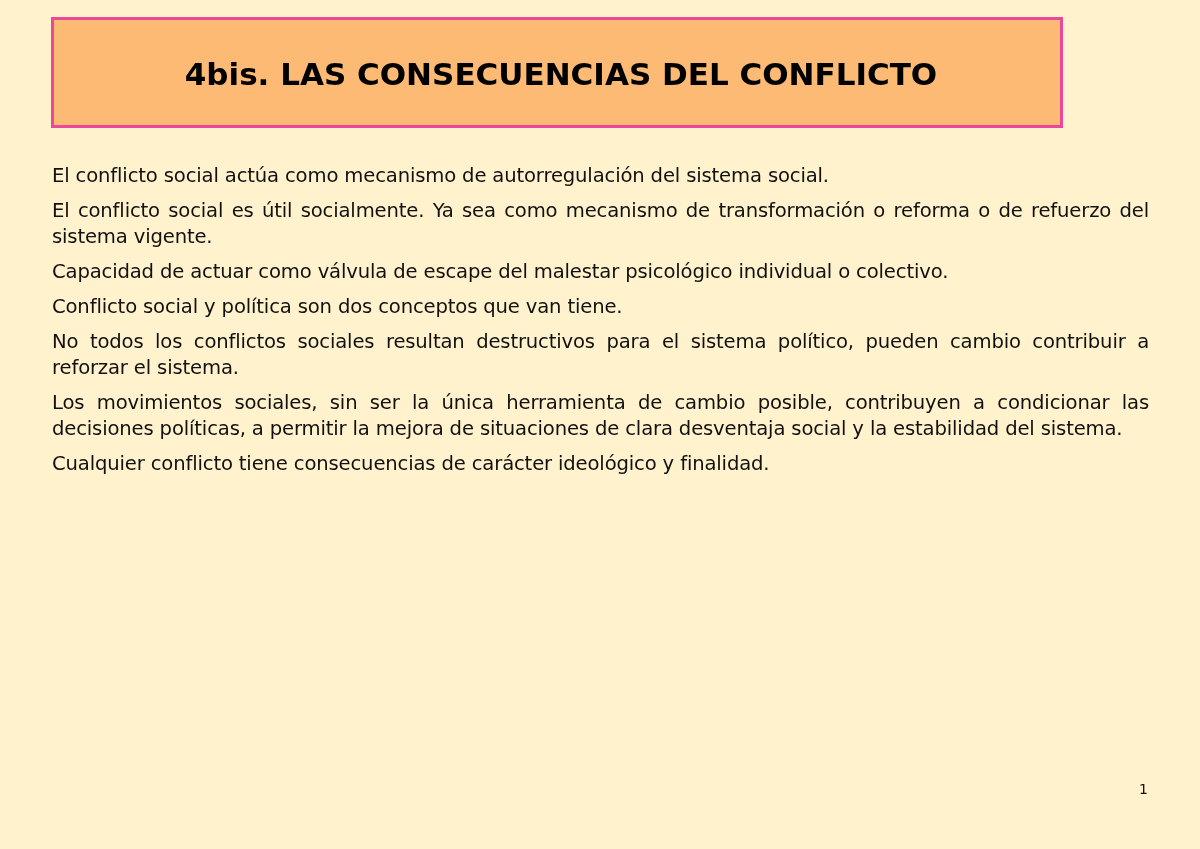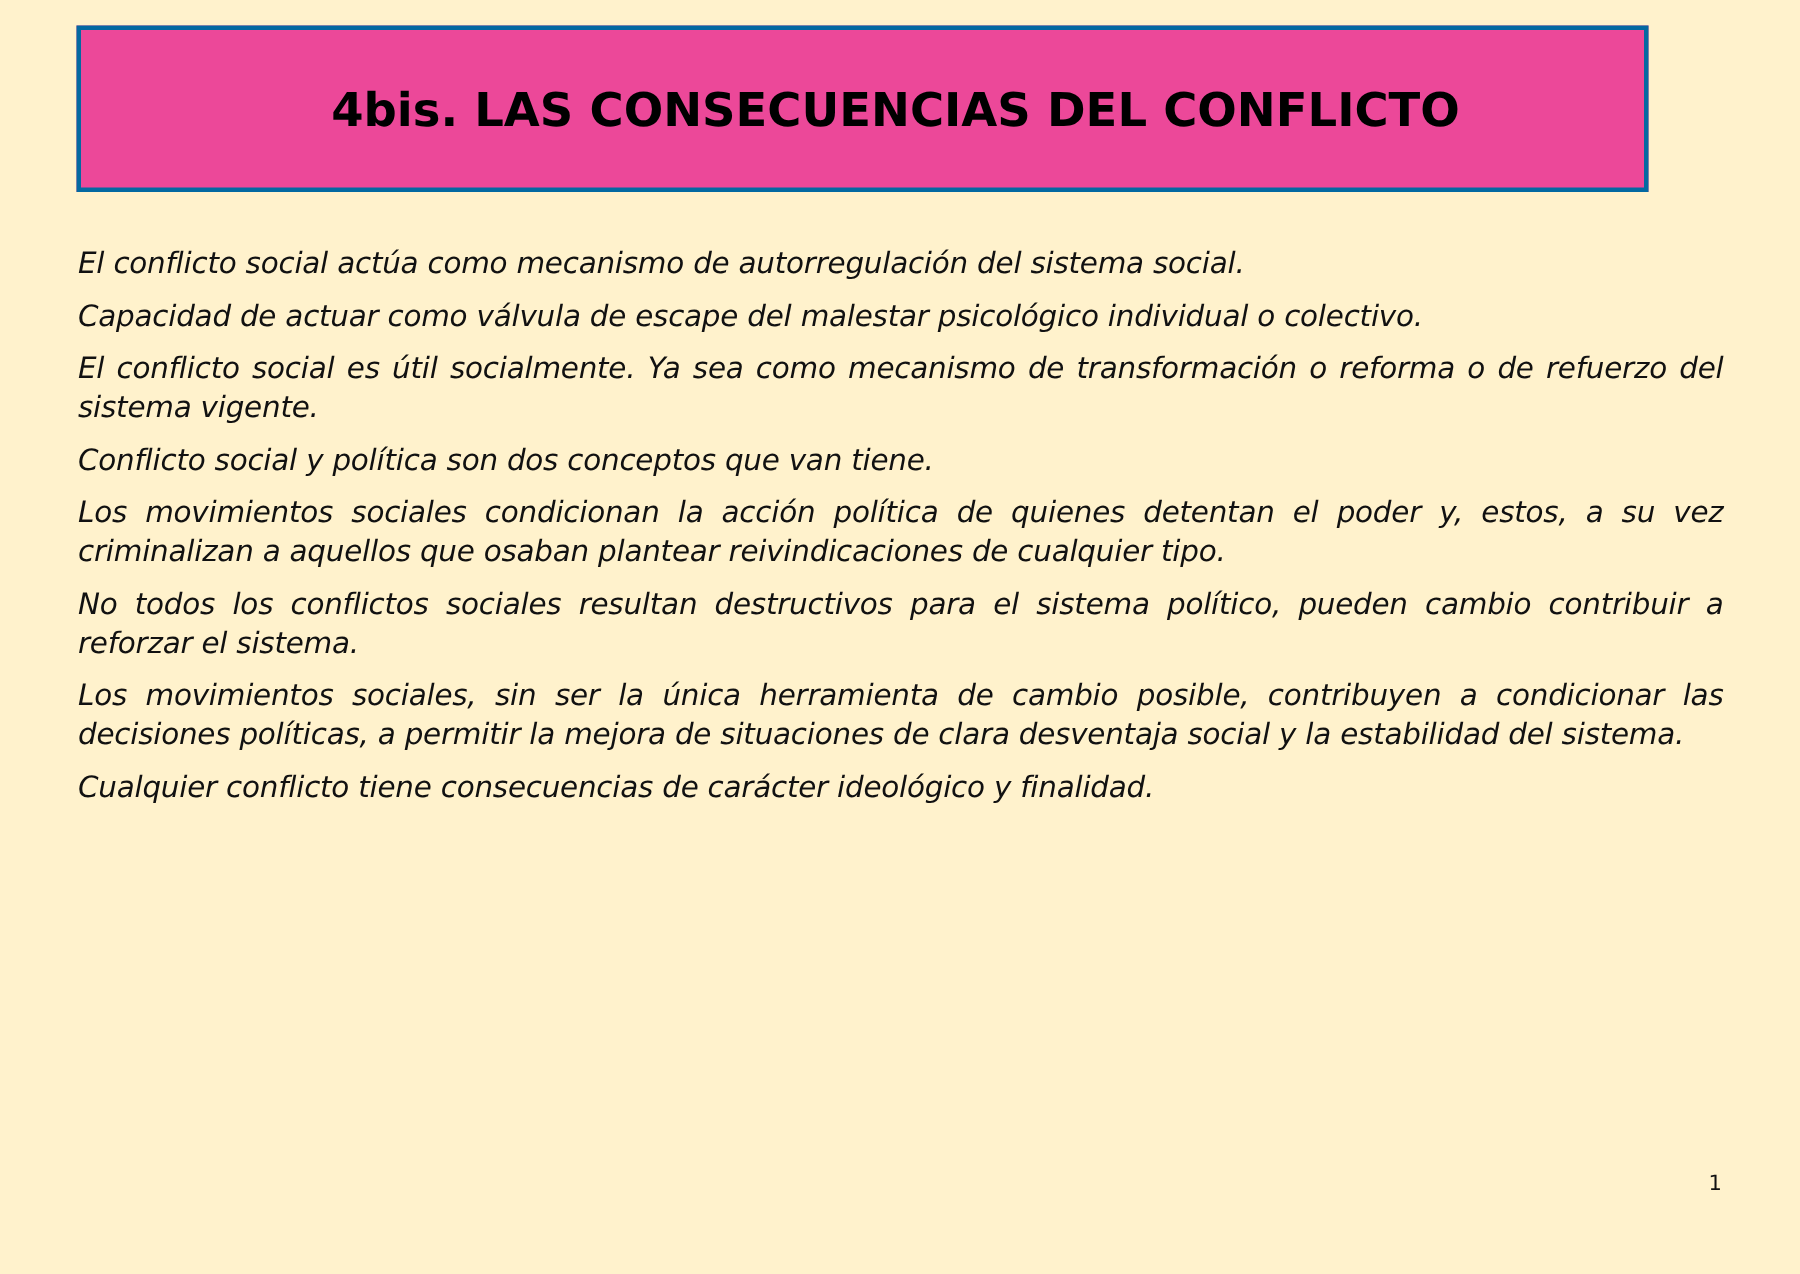--- a/index.html
+++ b/index.html
@@ -14,26 +14,25 @@
       overflow: hidden;
       font-family: "DejaVu Sans", sans-serif;
       color: #111111;
     }
     .title-box {
       position: absolute;
       left: 51px;
       top: 17px;
       width: 1006px;
       height: 105px;
-      background: #ec4899;
-      border: 3px solid #0369a1;
+      background: #fdba74;
+      border: 3px solid #ec4899;
       display: flex;
       align-items: center;
       justify-content: center;
-      padding-left: 36px;
     }
     .title-text {
       font-family: "DejaVu Sans", sans-serif;
       font-weight: bold;
       font-size: 31px;
       letter-spacing: 0px;
       color: #000000;
       margin-top: 2px;
       margin-left: 8px;
     }
@@ -42,41 +41,39 @@
       left: 52px;
       top: 163px;
       width: 1097px;
     }
     .para {
       margin: 0 0 9px 0;
       font-size: 19.6px;
       line-height: 26px;
       text-align: justify;
       letter-spacing: -0.15px;
-      font-style: italic;
     }
     .page-number {
       position: absolute;
       left: 1139px;
       top: 781px;
       font-size: 14px;
       color: #111111;
     }
   </style>
 </head>
 <body>
 
 <div class="title-box">
   <div class="title-text">4bis. LAS CONSECUENCIAS DEL CONFLICTO</div>
 </div>
 
 <div class="content">
   <p class="para">El conflicto social actúa como mecanismo de autorregulación del sistema social.</p>
+  <p class="para">El conflicto social es útil socialmente. Ya sea como mecanismo de transformación o reforma o de refuerzo del sistema vigente.</p>
   <p class="para">Capacidad de actuar como válvula de escape del malestar psicológico individual o colectivo.</p>
-  <p class="para">El conflicto social es útil socialmente. Ya sea como mecanismo de transformación o reforma o de refuerzo del sistema vigente.</p>
   <p class="para">Conflicto social y política son dos conceptos que van tiene.</p>
-  <p class="para">Los movimientos sociales condicionan la acción política de quienes detentan el poder y, estos, a su vez criminalizan a aquellos que osaban plantear reivindicaciones de cualquier tipo.</p>
   <p class="para">No todos los conflictos sociales resultan destructivos para el sistema político, pueden cambio contribuir a reforzar el sistema.</p>
   <p class="para">Los movimientos sociales, sin ser la única herramienta de cambio posible, contribuyen a condicionar las decisiones políticas, a permitir la mejora de situaciones de clara desventaja social y la estabilidad del sistema.</p>
   <p class="para">Cualquier conflicto tiene consecuencias de carácter ideológico y finalidad.</p>
 </div>
 
 <div class="page-number">1</div>
 
 </body></html>

